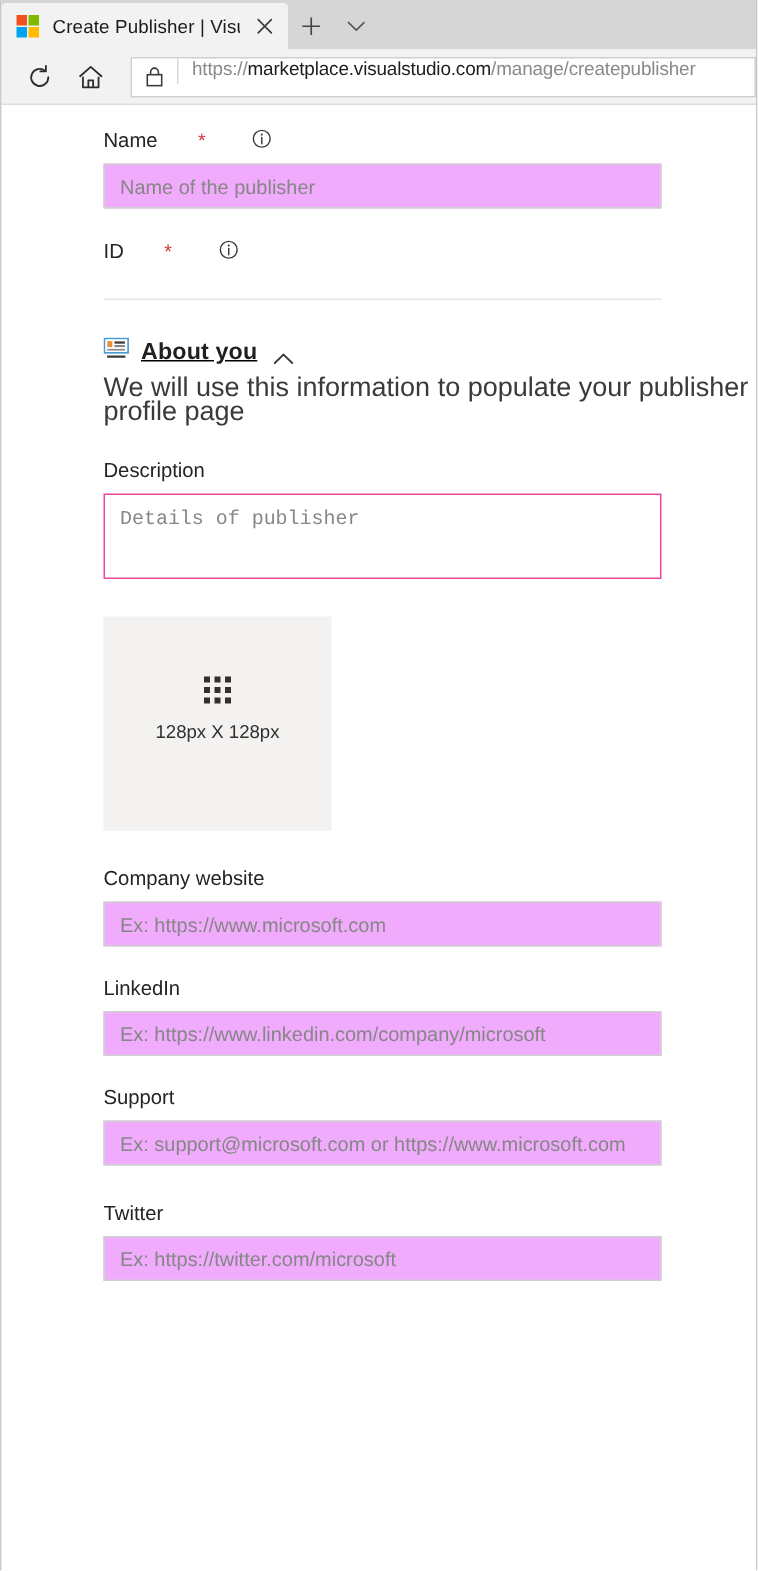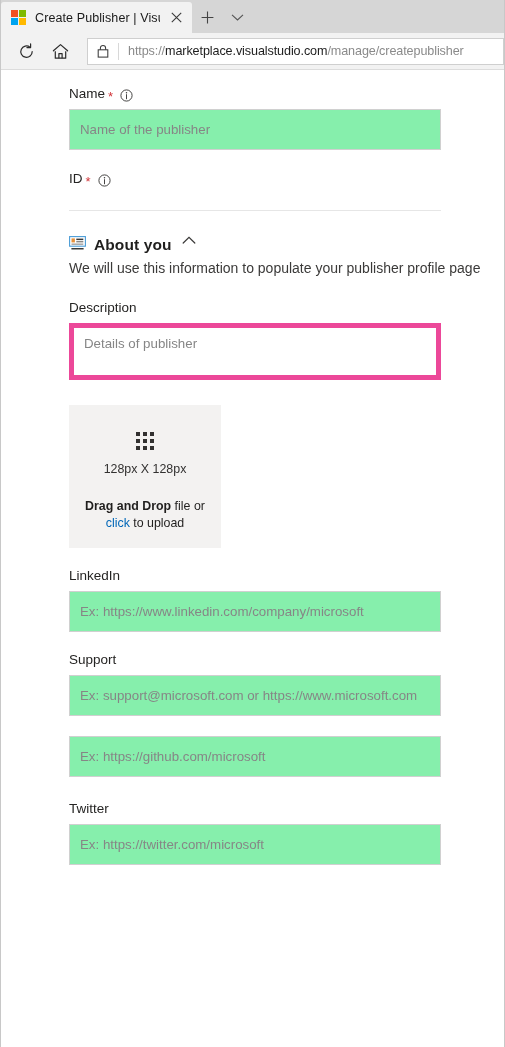--- a/index.html
+++ b/index.html
@@ -114,21 +114,21 @@
     flex: 0 0 auto;
   }
   #address-bar {
     flex: 1 1 auto;
     margin-left: 10px;
     margin-right: 0px;
     height: 27px;
     background: #ffffff;
     border: 1px solid #cfcfcf;
     display: flex;
-    align-items: center;
+    align-items: flex-start;
     box-sizing: border-box;
     min-width: 0;
   }
   .lock-wrap {
     width: 30px;
     height: 25px;
     display: flex;
     align-items: center;
     justify-content: center;
     color: #3b3b3b;
@@ -167,62 +167,63 @@
     top: 16px;
     width: 432px;
   }
 
   .field-block { margin-bottom: 0px; }
 
   .field-label {
     font-size: 13.5px;
     color: #252423;
     display: flex;
-    align-items: flex-end;
+    align-items: flex-start;
     line-height: 16px;
     margin-bottom: 7px;
+    gap: 24px;
   }
   .req-star {
     color: #d13438;
     font-size: 13px;
     margin-left: 3px;
     line-height: 1;
     position: relative;
     top: 1px;
   }
   .info-icon {
     margin-left: 7px;
     display: inline-flex;
     align-items: center;
     color: #3b3a39;
   }
   .info-icon svg { display: block; }
 
   .text-input {
     width: 372px;
-    height: 41px;
+    height: 30px;
     box-sizing: border-box;
     border: 1px solid #d0d0d0;
-    background: #86efac;
+    background: #f0abfc;
     font-family: "Liberation Sans", sans-serif;
     font-size: 13.3px;
     color: #605e5c;
     padding: 0 8px 0 10px;
     outline: none;
     display: block;
   }
   .text-input::placeholder { color: #868686; opacity: 1; }
 
   textarea.text-area {
     width: 372px;
     height: 57px;
     box-sizing: border-box;
-    border: 5px solid #ec4899;
+    border: 1px solid #ec4899;
     background: #ffffff;
-    font-family: Liberation Sans, sans-serif;
+    font-family: Liberation Mono, monospace;
     font-size: 13.3px;
     color: #605e5c;
     padding: 7px 8px 0 10px;
     outline: none;
     resize: none;
     display: block;
     line-height: 17px;
   }
   textarea.text-area::placeholder { color: #868686; opacity: 1; }
 
@@ -230,52 +231,53 @@
     width: 372px;
     height: 1px;
     background: #e6e6e6;
     margin: 23px 0 0 0;
   }
 
   
   #about-section { margin-top: 25px; }
   .section-head {
     display: flex;
-    align-items: flex-start;
+    align-items: flex-end;
     gap: 8px;
+    text-decoration: underline;
   }
   .section-title {
     font-size: 15.5px;
     font-weight: bold;
     color: #201f1e;
     letter-spacing: 0.1px;
   }
   .chevron-up {
     display: inline-flex;
     align-items: center;
     color: #3b3a39;
     margin-left: 2px;
   }
   .section-sub {
-    font-size: 14px;
+    font-size: 18px;
     color: #3b3a39;
     margin-top: 6px;
     line-height: 16px;
   }
 
   
   #logo-dropzone {
     width: 152px;
     height: 143px;
     background: #f3f2f1;
     display: flex;
     flex-direction: column;
     align-items: center;
     box-sizing: border-box;
-    padding-top: 27px;
+    padding-top: 40px;
   }
   .grid-icon {
     width: 18px;
     height: 18px;
     display: grid;
     grid-template-columns: repeat(3, 4px);
     grid-template-rows: repeat(3, 4px);
     gap: 3px;
     justify-content: center;
     align-content: center;
@@ -433,44 +435,45 @@
               <i></i>
               <i></i>
               <i></i>
               <i></i>
               <i></i>
               <i></i>
               <i></i>
               <i></i>
           </span>
           <div class="dz-size">128px X 128px</div>
-          <div class="dz-drag">
-            <span class="strong">Drag and Drop</span><span> file or</span><br>
-            <span class="dz-link">click</span><span> to upload</span>
-          </div>
-        </div>
-      </div>
-
+        </div>
+      </div>
+
+      <div class="field-block" style="margin-top:24px;">
+        <div class="field-label">
+          <span>Company website</span>
+        </div>
+        <input class="text-input" type="text" placeholder="Ex: https://www.microsoft.com" style="">
+      </div>
 
       <div class="field-block" style="margin-top:20px;">
         <div class="field-label">
           <span>LinkedIn</span>
         </div>
         <input class="text-input" type="text" placeholder="Ex: https://www.linkedin.com/company/microsoft" style="">
       </div>
 
       <div class="field-block" style="margin-top:20px;">
         <div class="field-label">
           <span>Support</span>
         </div>
         <input class="text-input" type="text" placeholder="Ex: support@microsoft.com or https://www.microsoft.com" style="">
       </div>
 
       <div class="field-block" style="margin-top:20px;">
-        <input class="text-input" type="text" placeholder="Ex: https://github.com/microsoft" style="">
       </div>
 
       <div class="field-block" style="margin-top:24px;">
         <div class="field-label">
           <span>Twitter</span>
         </div>
         <input class="text-input" type="text" placeholder="Ex: https://twitter.com/microsoft" style="">
       </div>
 
     </div>

